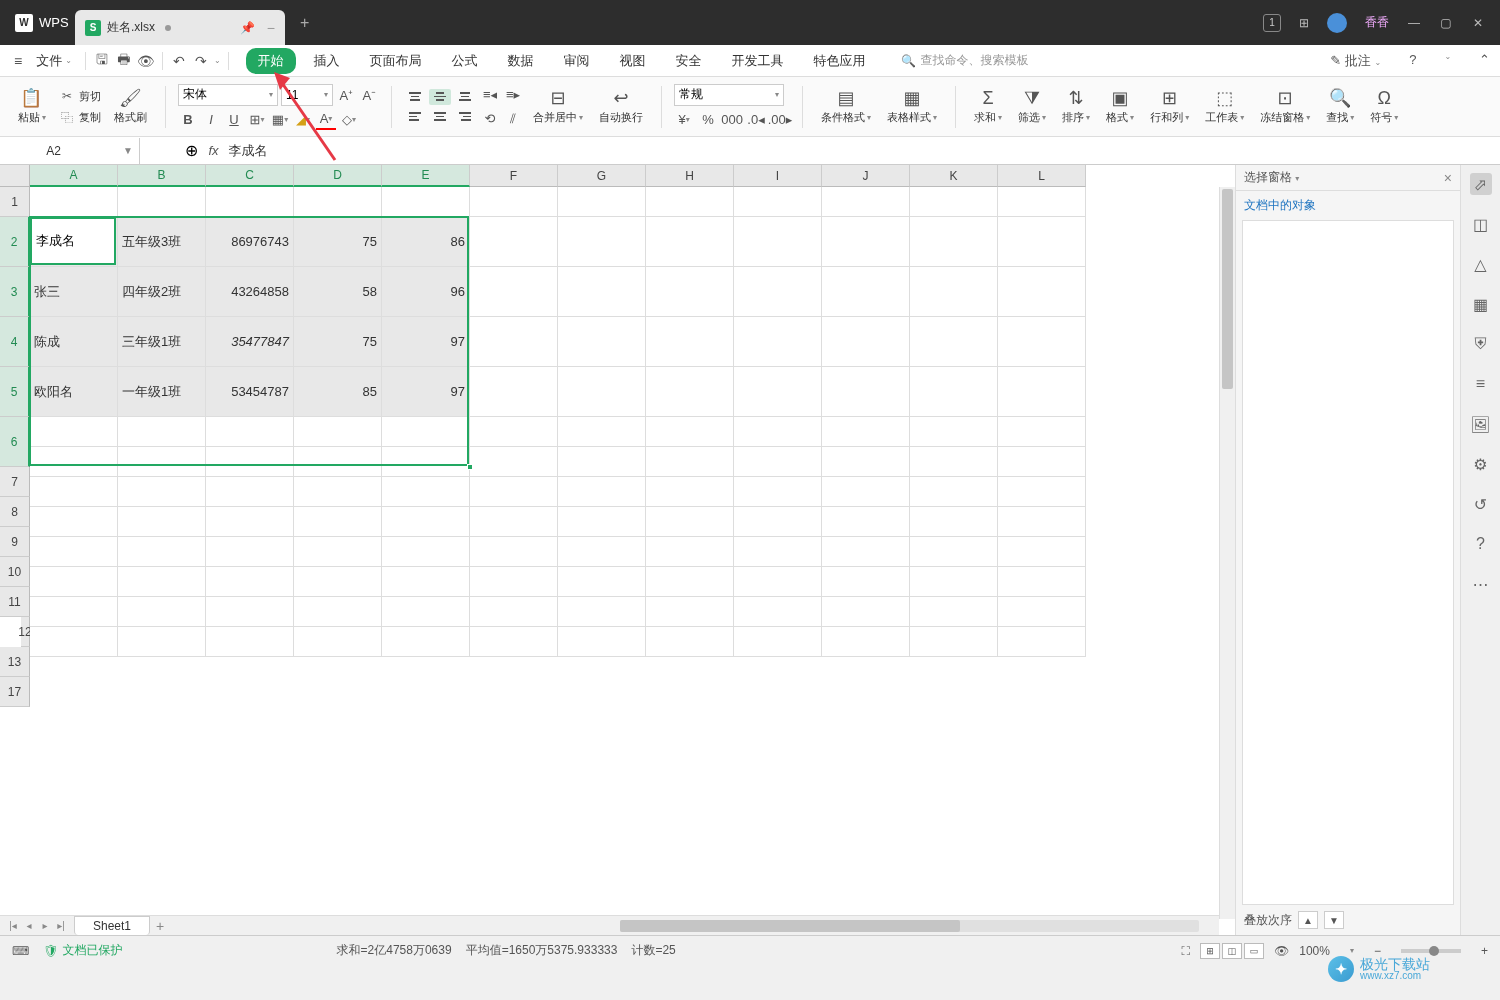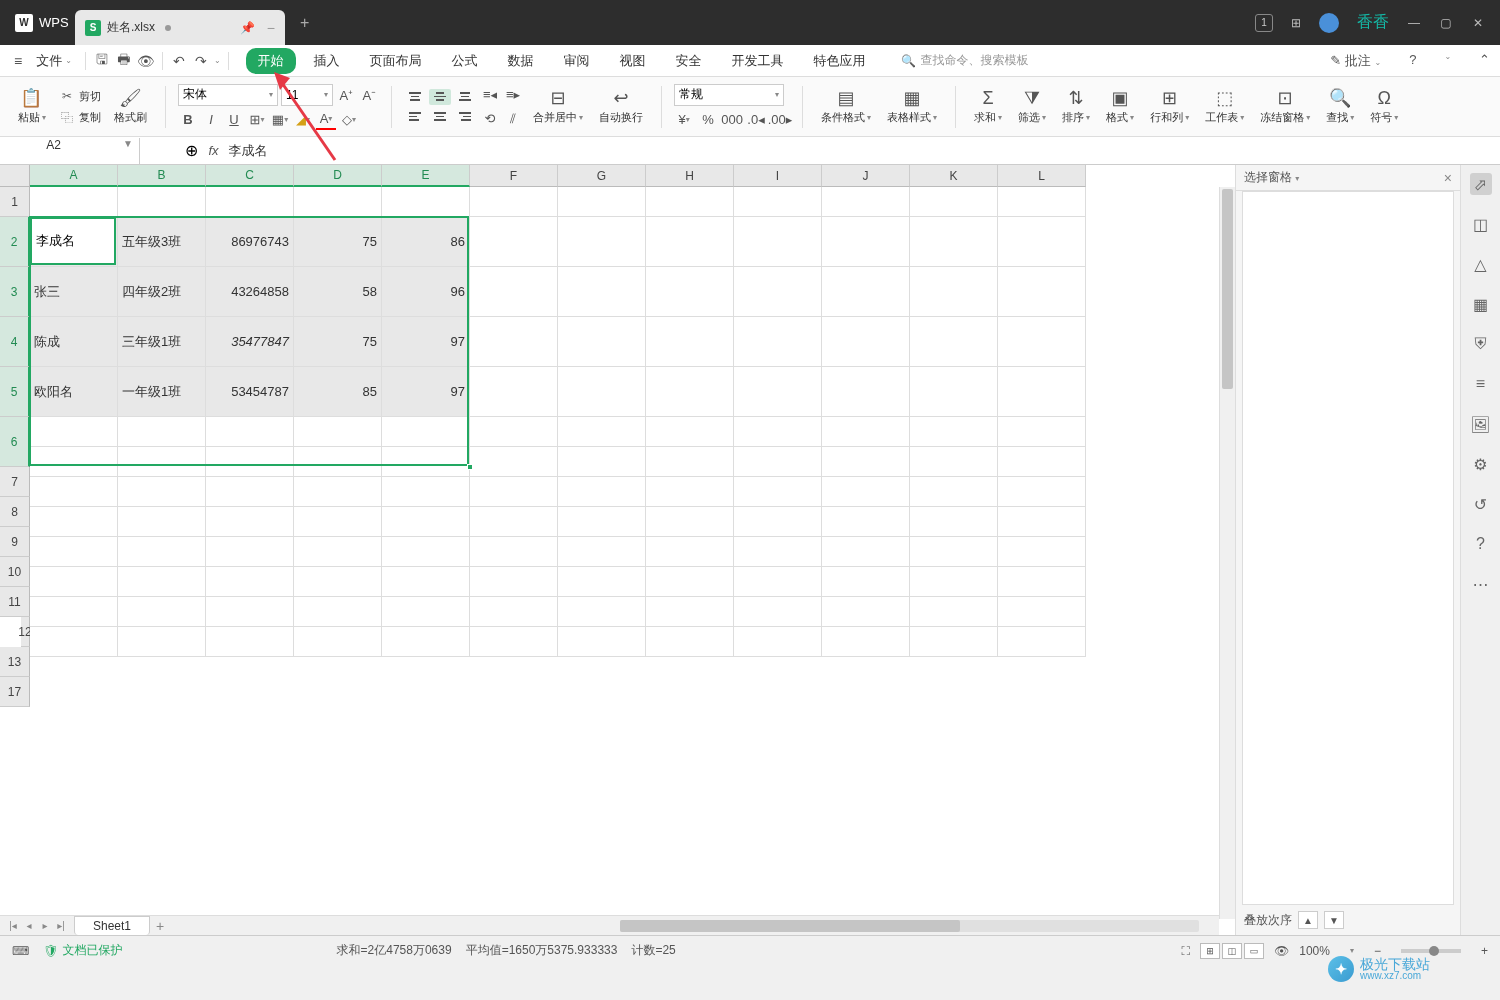--- a/index.html
+++ b/index.html
@@ -12,21 +12,21 @@
 .tab-icon::after { content:"S"; color:#fff; font-size:10px; font-weight:bold; }
 .tab-name { font-size: 12px; color: #333; }
 .tab-dot { width: 6px; height: 6px; background: #999; border-radius: 50%; margin-left: 4px; }
 .tab-pin { position: absolute; right: 30px; color: #999; font-size: 12px; }
 .tab-close { position: absolute; right: 10px; color: #999; font-size: 14px; }
 .tab-add { color: #aaa; font-size: 16px; margin-left: 15px; cursor: pointer; }
 .window-controls { margin-left: auto; display: flex; align-items: center; gap: 18px; padding-right: 15px; color: #bbb; font-size: 12px; }
 .win-btn { width: 14px; height: 14px; display: inline-flex; align-items: center; justify-content: center; cursor: pointer; }
 .badge { width: 18px; height: 18px; border: 1px solid #888; border-radius: 3px; display: flex; align-items: center; justify-content: center; font-size: 10px; color: #ccc; }
 .avatar { width: 20px; height: 20px; background: #4a90d9; border-radius: 50%; }
-.username { font-size: 16px; color: #14b8a6; }
+.username { font-size: 12px; color: #f0abfc; }
 
 .menu-bar { height: 32px; background: #fff; border-bottom: 1px solid #ddd; display: flex; align-items: center; padding: 0 10px; gap: 4px; }
 .hamburger { font-size: 14px; color: #555; padding: 2px 4px; }
 .file-menu { font-size: 13px; color: #333; padding: 2px 6px; display: flex; align-items: center; gap: 3px; }
 .qa-icon { width: 18px; height: 18px; display: flex; align-items: center; justify-content: center; color: #555; font-size: 14px; }
 .qa-divider { width: 1px; height: 18px; background: #ddd; margin: 0 3px; }
 .menu-tabs { display: flex; gap: 6px; margin-left: 10px; }
 .menu-tab { padding: 4px 12px; font-size: 13px; color: #333; border-radius: 10px; cursor: pointer; }
 .menu-tab.active { background: #22a862; color: #fff; }
 .search-box { margin-left: 20px; display: flex; align-items: center; gap: 4px; color: #999; font-size: 12px; }
@@ -46,21 +46,21 @@
 .size-select { width: 52px; height: 22px; border: 1px solid #ccc; background: #fff; font-size: 12px; padding: 0 4px; display: flex; align-items: center; justify-content: space-between; }
 .mini-btn { width: 20px; height: 20px; display: flex; align-items: center; justify-content: center; color: #555; font-size: 13px; cursor: pointer; }
 .align-grid { display: grid; grid-template-columns: repeat(3, 22px); gap: 3px; }
 .align-btn { width: 22px; height: 16px; display: flex; align-items: center; justify-content: center; cursor: pointer; border-radius: 2px; }
 .align-btn.active { background: #d0e8dc; }
 .align-lines { display: flex; flex-direction: column; gap: 2px; align-items: center; }
 .al-line { height: 1.5px; background: #555; }
 .num-select { width: 110px; height: 22px; border: 1px solid #ccc; background: #fff; font-size: 12px; padding: 0 4px; display: flex; align-items: center; justify-content: space-between; }
 
 .formula-bar { height: 28px; background: #fff; border-bottom: 1px solid #ccc; display: flex; align-items: center; }
-.name-box { width: 140px; height: 26px; border-right: 1px solid #ccc; display: flex; align-items: flex-start; padding: 0 40px 0 8px; font-size: 12px; color: #333; position: relative; justify-content: center; }
+.name-box { width: 140px; height: 26px; border-right: 1px solid #ccc; display: flex; align-items: center; padding: 0 40px 0 8px; font-size: 12px; color: #333; position: relative; justify-content: center; }
 .name-box-arrow { position: absolute; right: 6px; color: #888; font-size: 10px; }
 .fx-area { display: flex; align-items: center; gap: 10px; padding-left: 45px; }
 .fx-icon { color: #555; font-size: 13px; font-style: italic; }
 .fx-value { font-size: 13px; color: #333; }
 
 .main { display: flex; height: 770px; position: relative; }
 .sheet-area { flex: 1; background: #fff; position: relative; overflow: hidden; }
 .corner { position: absolute; left: 0; top: 0; width: 30px; height: 22px; background: #e8e8e8; border-right: 1px solid #bbb; border-bottom: 1px solid #bbb; }
 .col-headers { position: absolute; left: 30px; top: 0; height: 22px; display: flex; }
 .col-h { background: #e8e8e8; border-right: 1px solid #ccc; border-bottom: 1px solid #bbb; display: flex; align-items: center; justify-content: center; font-size: 12px; color: #444; }
@@ -660,20 +660,21 @@
   <div class="sel-border-outer" style="left: 29px; top: 51px; width: 440px; height: 250px;"></div>
       <div class="sel-border-active" style="left: 30px; top: 52px; width: 86px; height: 48px; background: rgb(255, 255, 255); padding: 0px 4px; display: flex; align-items: center; font-size: 13px;">李成名</div>
       <div class="sel-handle" style="left: 467px; top: 299px;"></div>
     </div>
 
   <div class="side-panel">
     <div class="sp-header">
       <span><span>选择窗格</span> <span class="caret">▾</span></span>
       <span class="sp-close">×</span>
     </div>
+    <div class="sp-subheader">文档中的对象</div>
     <div class="sp-content"></div>
     <div class="sp-footer1">
       <span>叠放次序</span>
       <span class="sp-arrow-btn">▲</span>
       <span class="sp-arrow-btn">▼</span>
     </div>
   </div>
 
   <div class="right-tools">
     <span class="rt-btn active">⬀</span>

